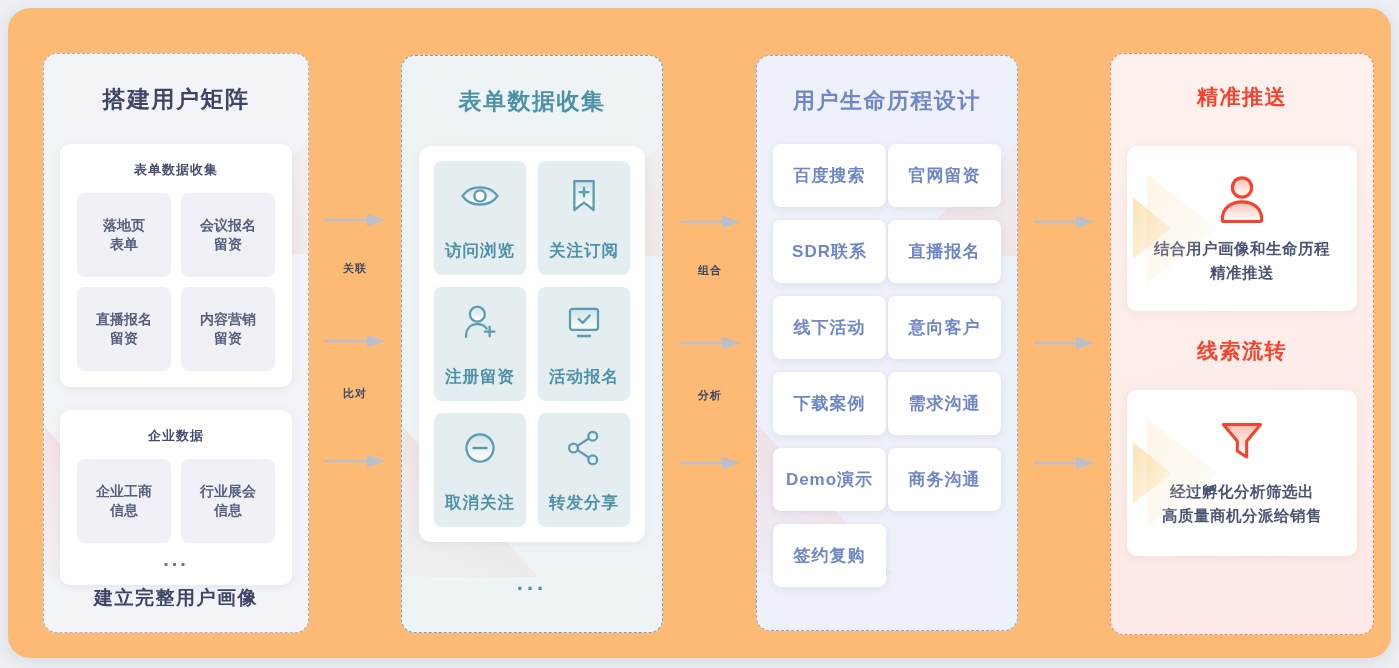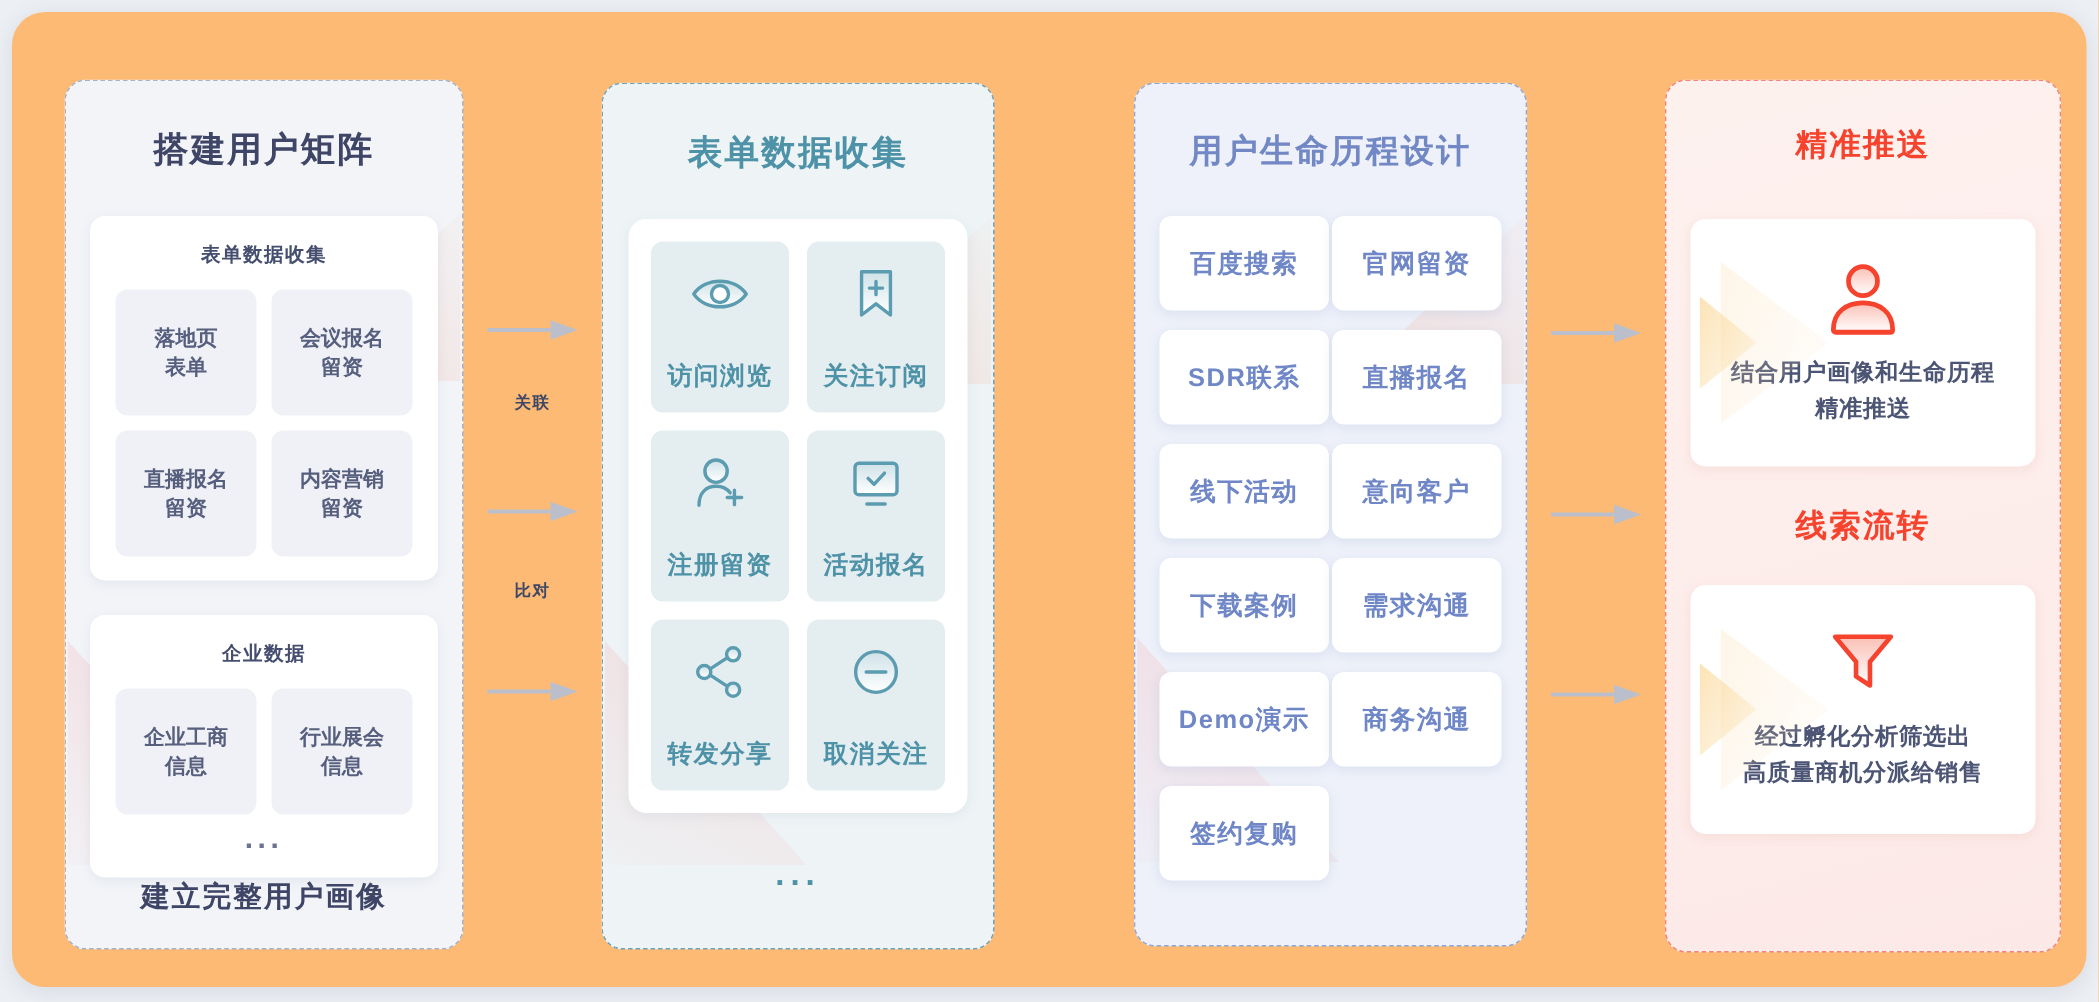--- a/index.html
+++ b/index.html
@@ -213,39 +213,55 @@
         <div class="tile">
           <svg viewBox="0 0 48 48">
             <rect x="8" y="9" width="32" height="24" rx="3" fill="url(#tealfade)"></rect>
             <path d="M18 20.5 l4.5 4.5 l8 -8.5"></path>
             <path d="M17 40 h14"></path>
           </svg>
           <span class="tl">活动报名</span>
         </div>
         <div class="tile">
           <svg viewBox="0 0 48 48">
+            <circle cx="24" cy="24" r="15.5" fill="url(#tealfade)"></circle>
+            <path d="M16.5 24 h15"></path>
+          </svg>
+          <span class="tl">取消关注</span>
+        </div>
+        <div class="tile">
+          <svg viewBox="0 0 48 48">
             <path d="M16.6 21.6 L29.4 13.2 M16.6 26.4 L29.4 34.8"></path>
             <circle cx="34" cy="10.5" r="5" fill="url(#tealfade)"></circle>
             <circle cx="12" cy="24" r="5" fill="url(#tealfade)"></circle>
             <circle cx="34" cy="37.5" r="5" fill="url(#tealfade)"></circle>
           </svg>
           <span class="tl">转发分享</span>
         </div>
-        <div class="tile">
-          <svg viewBox="0 0 48 48">
-            <circle cx="24" cy="24" r="15.5" fill="url(#tealfade)"></circle>
-            <path d="M16.5 24 h15"></path>
-          </svg>
-          <span class="tl">取消关注</span>
-        </div>
       </div>
     </div>
     <div class="dots2">...</div>
   </section>
 
+  <div class="gutter g2">
+    <svg class="arrow a1" viewBox="0 0 62 14">
+        <line x1="1" y1="7" x2="43" y2="7" stroke="#BBBFCB" stroke-width="2.6"></line>
+        <path d="M43 0.5 L61 7 L43 13.5 Z" fill="#BBBFCB"></path>
+      </svg>
+    <div class="conn-label l1">组合</div>
+    <svg class="arrow a2" viewBox="0 0 62 14">
+        <line x1="1" y1="7" x2="43" y2="7" stroke="#BBBFCB" stroke-width="2.6"></line>
+        <path d="M43 0.5 L61 7 L43 13.5 Z" fill="#BBBFCB"></path>
+      </svg>
+    <div class="conn-label l2">分析</div>
+    <svg class="arrow a3" viewBox="0 0 62 14">
+        <line x1="1" y1="7" x2="43" y2="7" stroke="#BBBFCB" stroke-width="2.6"></line>
+        <path d="M43 0.5 L61 7 L43 13.5 Z" fill="#BBBFCB"></path>
+      </svg>
+  </div>
 
   <section class="col col3">
     <div class="tri-tr"></div>
     <div class="tri-bl"></div>
     <h2 class="hd hd3">用户生命历程设计</h2>
     <div class="grid-stages">
       <div class="stage">百度搜索</div>
       <div class="stage">官网留资</div>
       <div class="stage">SDR联系</div>
       <div class="stage">直播报名</div>

